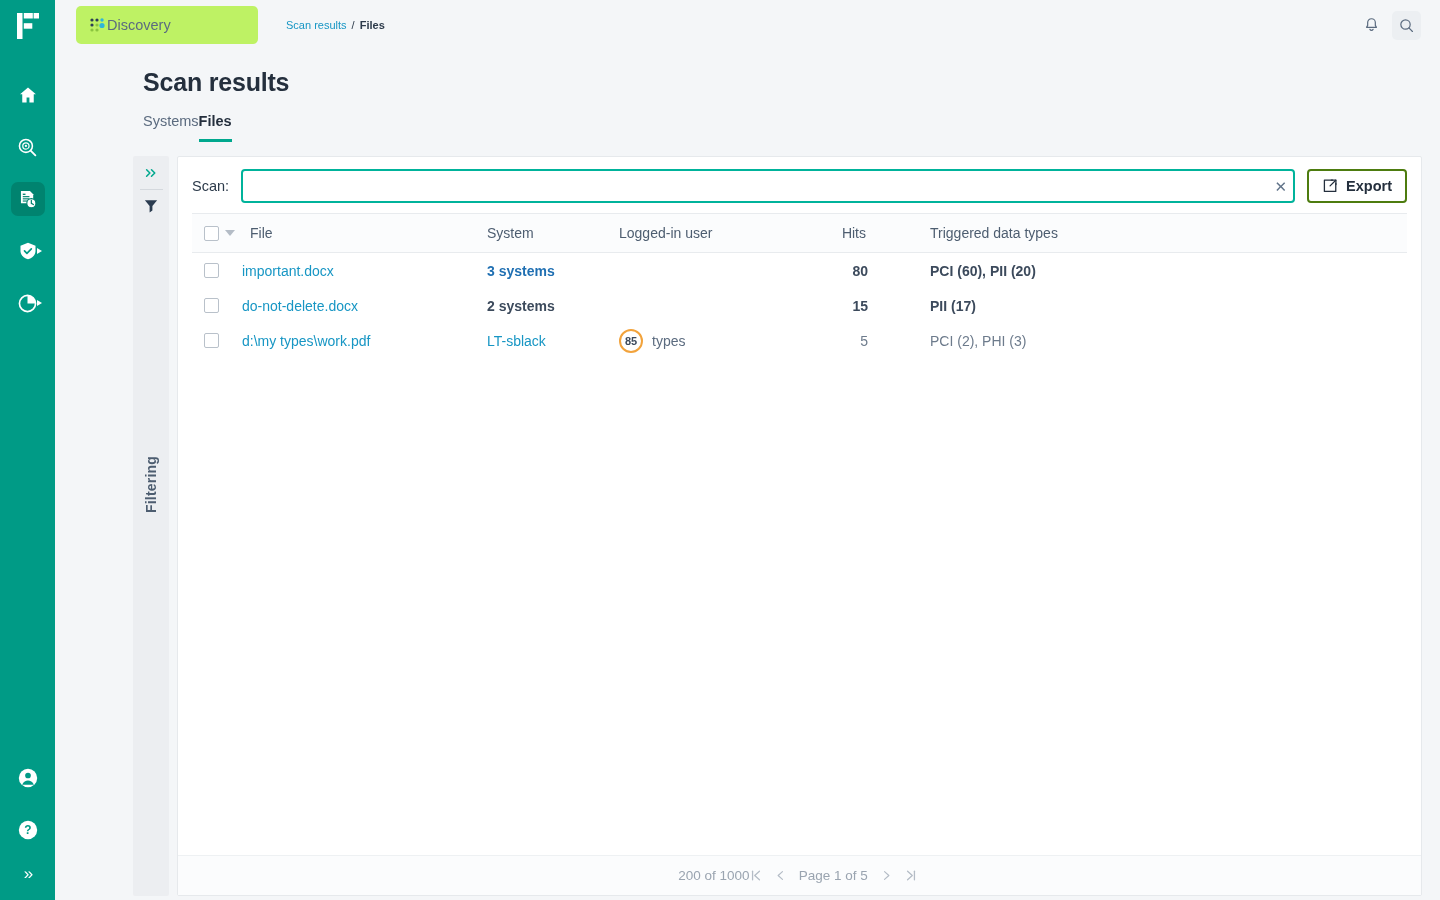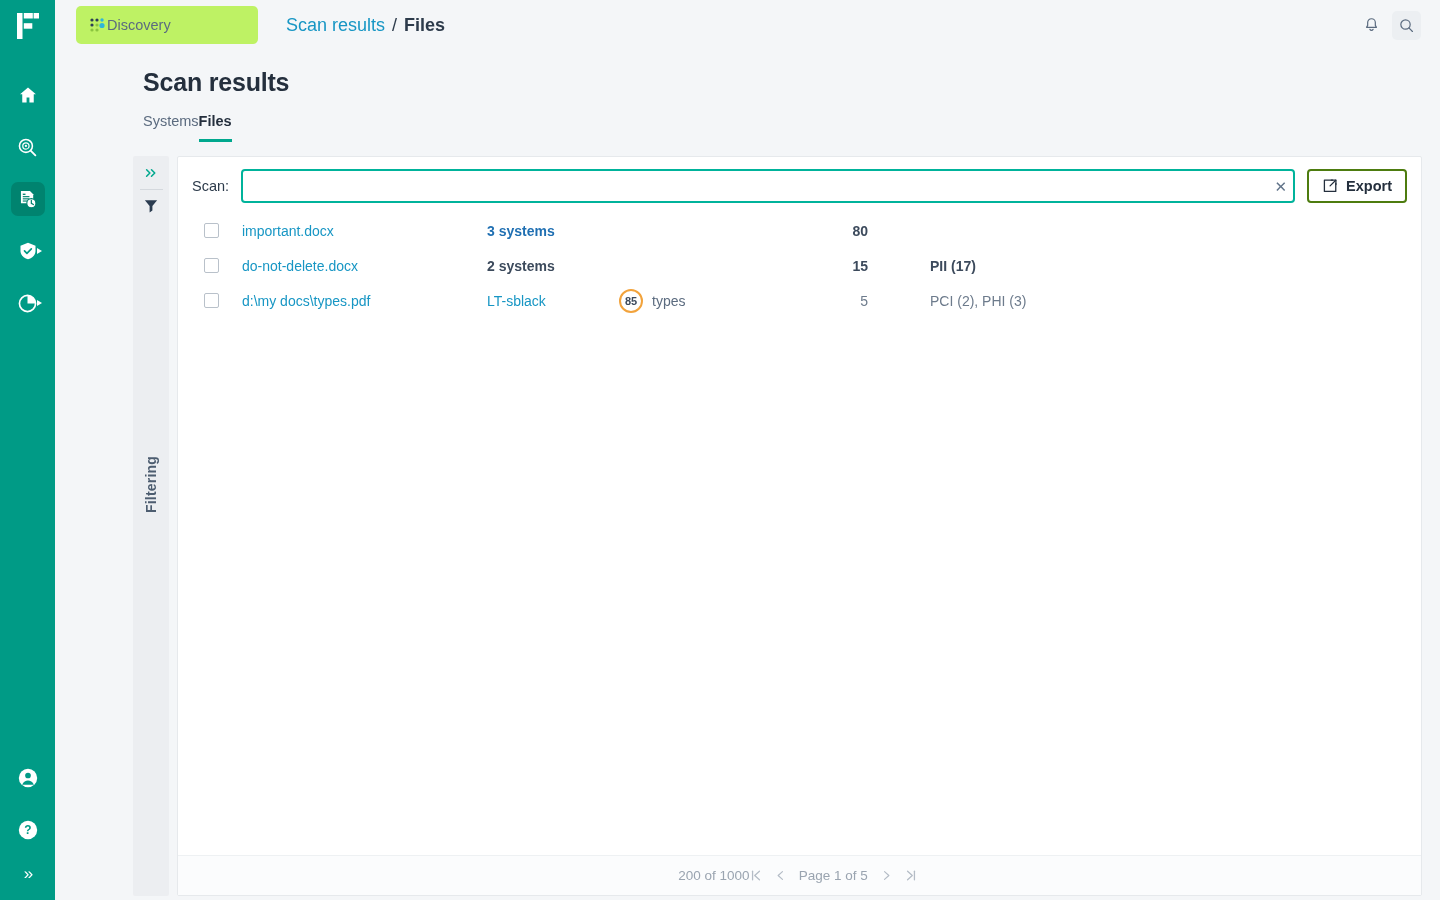--- a/index.html
+++ b/index.html
@@ -41,21 +41,21 @@
   .topbar {
     height: 50px; flex: 0 0 50px; background:#f4f6f8;
     display:flex; align-items:center; position:relative;
   }
   .prod-chip {
     margin-left: 21px; height: 38px; min-width:182px;
     background:#bef264; border-radius: 5px;
     display:flex; align-items:center; gap:1px; padding: 0 14px;
   }
   .prod-name { color:#5b6b7f; font-size:14.5px; }
-  .crumb { margin-left: 28px; font-size: 18px; }
+  .crumb { margin-left: 28px; font-size: 11px; }
   .crumb .c-link { color:#1796c4; cursor:pointer; }
   .crumb .c-sep { color:#2d3b4b; margin: 0 2px; }
   .crumb .c-cur { color:#2d3b4b; font-weight:600; }
   .top-right { position:absolute; right: 19px; top:0; height:50px; display:flex; align-items:center; gap:6px; }
   .top-icon { width:29px; height:29px; display:flex; align-items:center; justify-content:center; border-radius:5px; cursor:pointer; }
   .top-icon.boxed { background:#eceff2; }
 
   
   .page-head { padding: 18px 0 0 88px; background:#f4f6f8; flex:0 0 auto; }
   .page-title { font-size: 25px; font-weight: 700; color:#242f3d; letter-spacing:-0.2px;}
@@ -331,38 +331,50 @@
               <path d="M13.2 2.6 H3 v14.2 h14.2 V6.8"></path>
               <polyline points="11.6,2.6 17.4,2.6 17.4,8.2"></polyline>
               <line x1="10.1" y1="9.9" x2="17.2" y2="2.8"></line>
             </svg>
             <span>Export</span>
           </div>
         </div>
 
         <div class="table">
 
+          <div class="thead">
+            <div class="c-check">
+              <span class="cb"></span>
+              <span class="caret-dn"></span>
+            </div>
+            <div class="c-file">File</div>
+            <div class="c-sys">System</div>
+            <div class="c-user">Logged-in user</div>
+            <div class="c-hits">Hits</div>
+            <div class="c-types">Triggered data types</div>
+          </div>
 
           <div class="rows">
 
 
             <div class="trow">
               <div class="c-check">
                 <span class="cb"></span>
               </div>
               <div class="c-file">
                 <span class="link">important.docx</span>
               </div>
               <div class="c-sys">
                 <span class="bold-blue">3 systems</span>
               </div>
               <div class="c-user"></div>
               <div class="c-hits">
                 <span class="hit-b">80</span>
               </div>
+              <div class="c-types bold-dark">PCI (60), PII (20)</div>
             </div>
 
             <div class="trow">
               <div class="c-check">
                 <span class="cb"></span>
               </div>
               <div class="c-file">
                 <span class="link">do-not-delete.docx</span>
               </div>
               <div class="c-sys">
@@ -373,21 +385,21 @@
                 <span class="hit-b">15</span>
               </div>
               <div class="c-types bold-dark">PII (17)</div>
             </div>
 
             <div class="trow">
               <div class="c-check">
                 <span class="cb"></span>
               </div>
               <div class="c-file">
-                <span class="link">d:\my docs\types.pdf</span>
+                <span class="link">d:\my types\work.pdf</span>
               </div>
               <div class="c-sys">
                 <span class="link">LT-sblack</span>
               </div>
               <div class="c-user">
                 <span class="badge85">85</span>
                 <span class="user-name">types</span>
               </div>
               <div class="c-hits">
                 <span class="hit-n">5</span>

